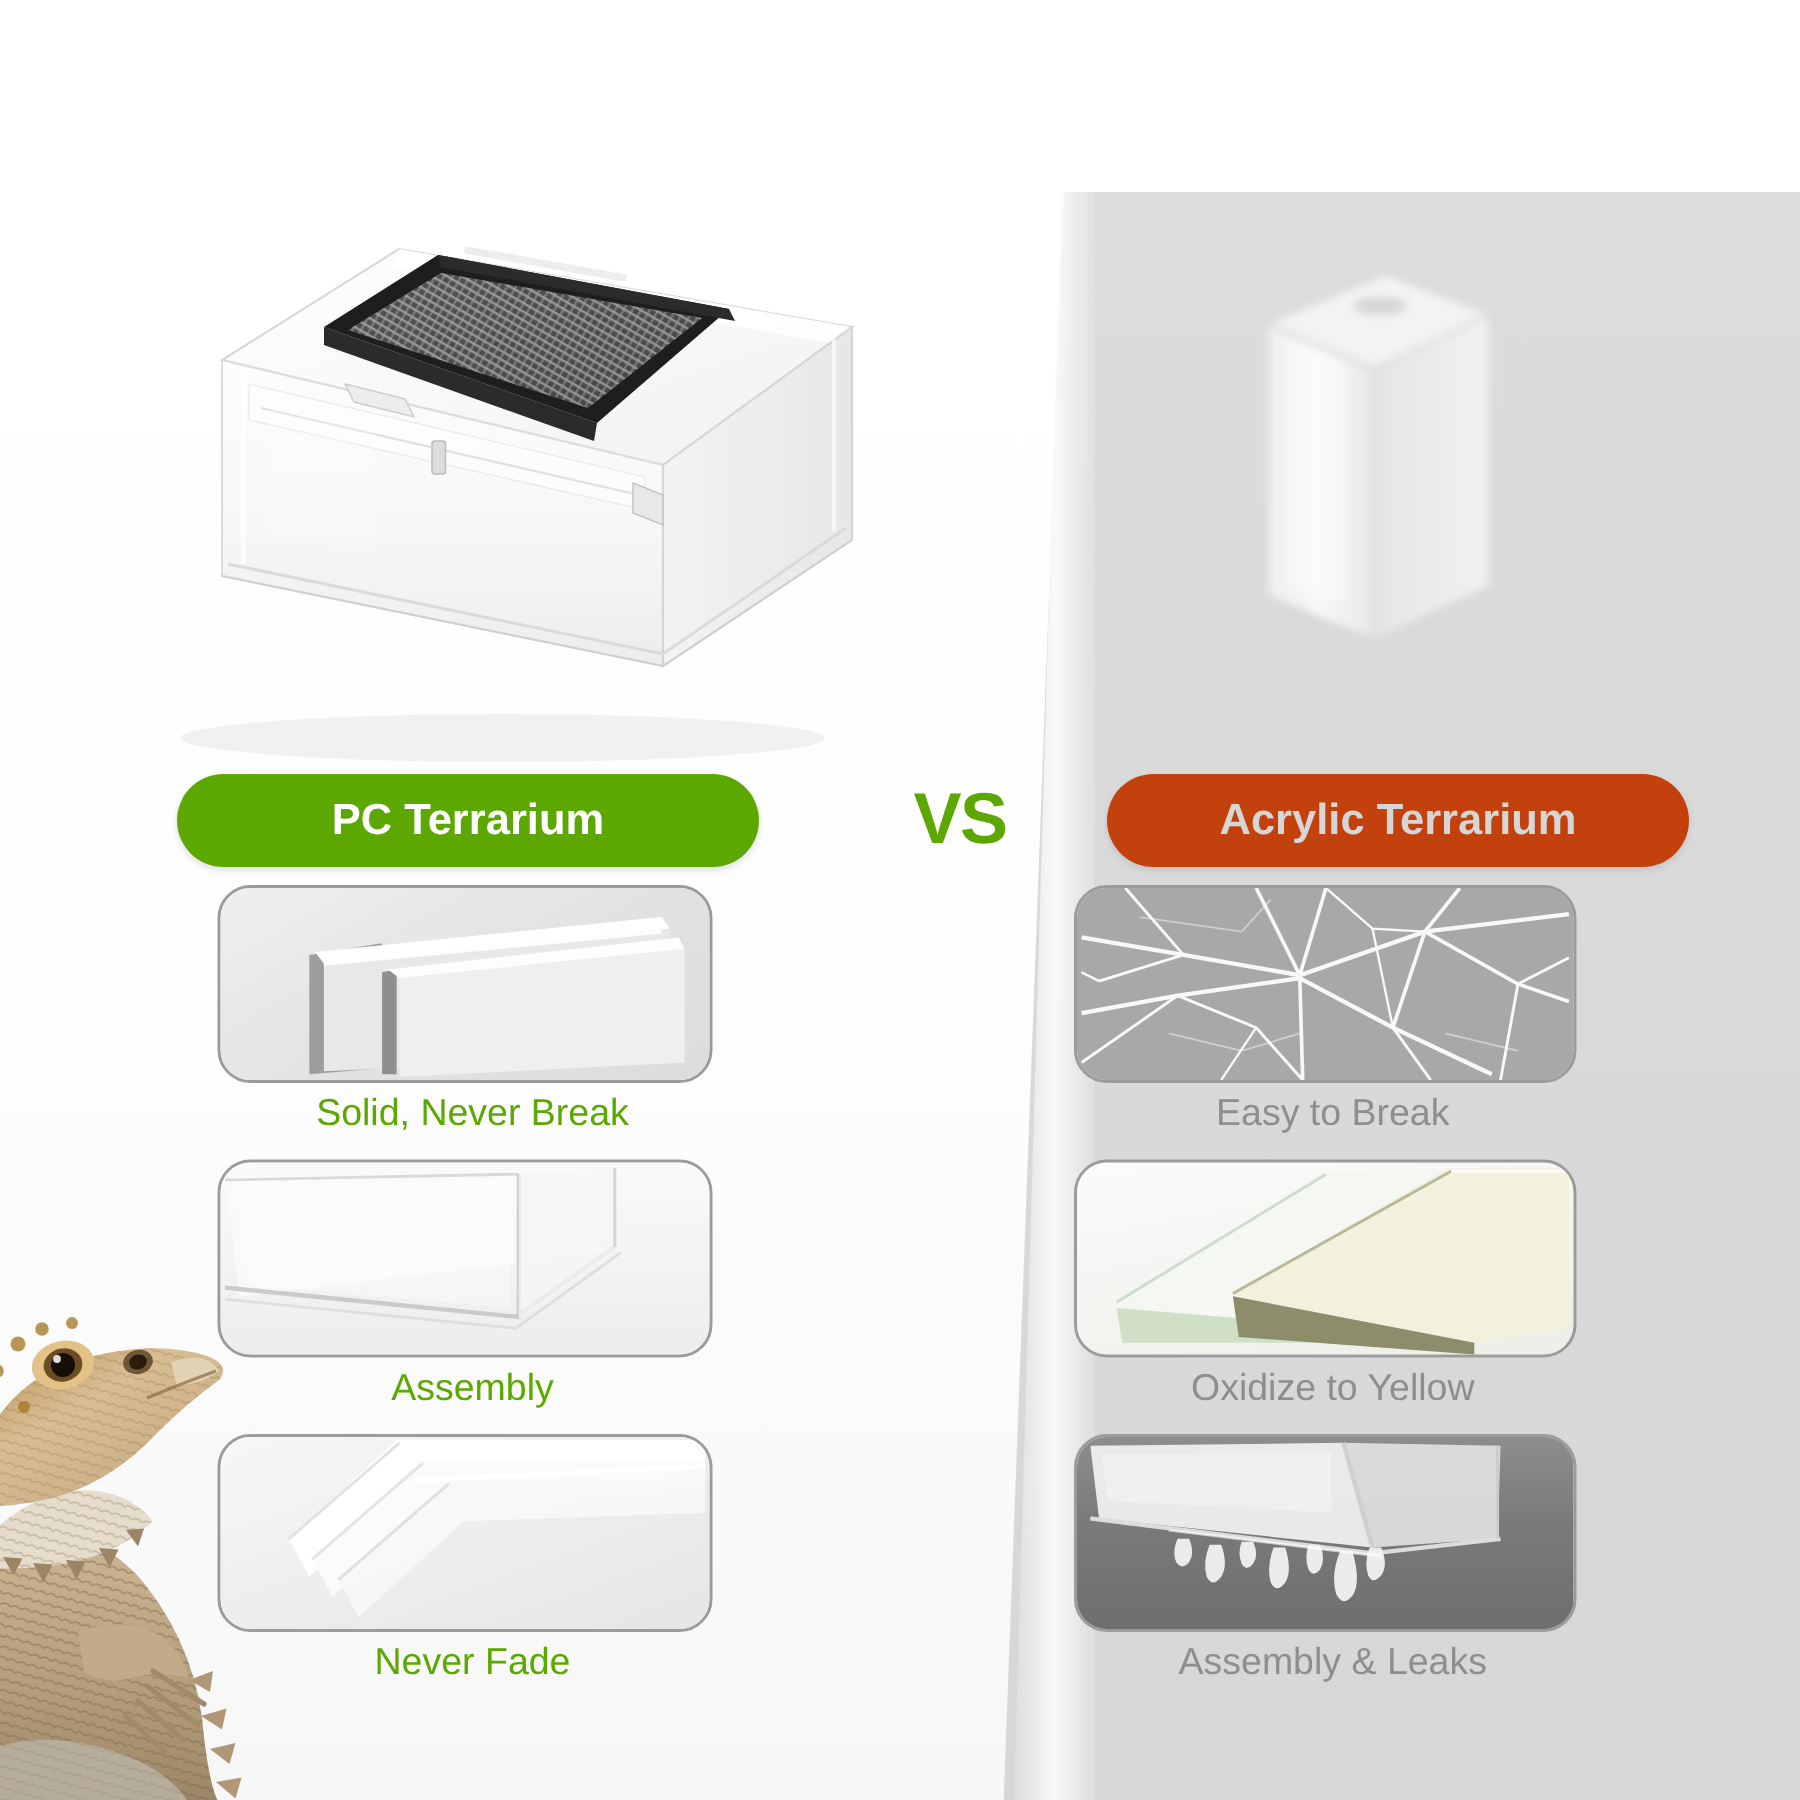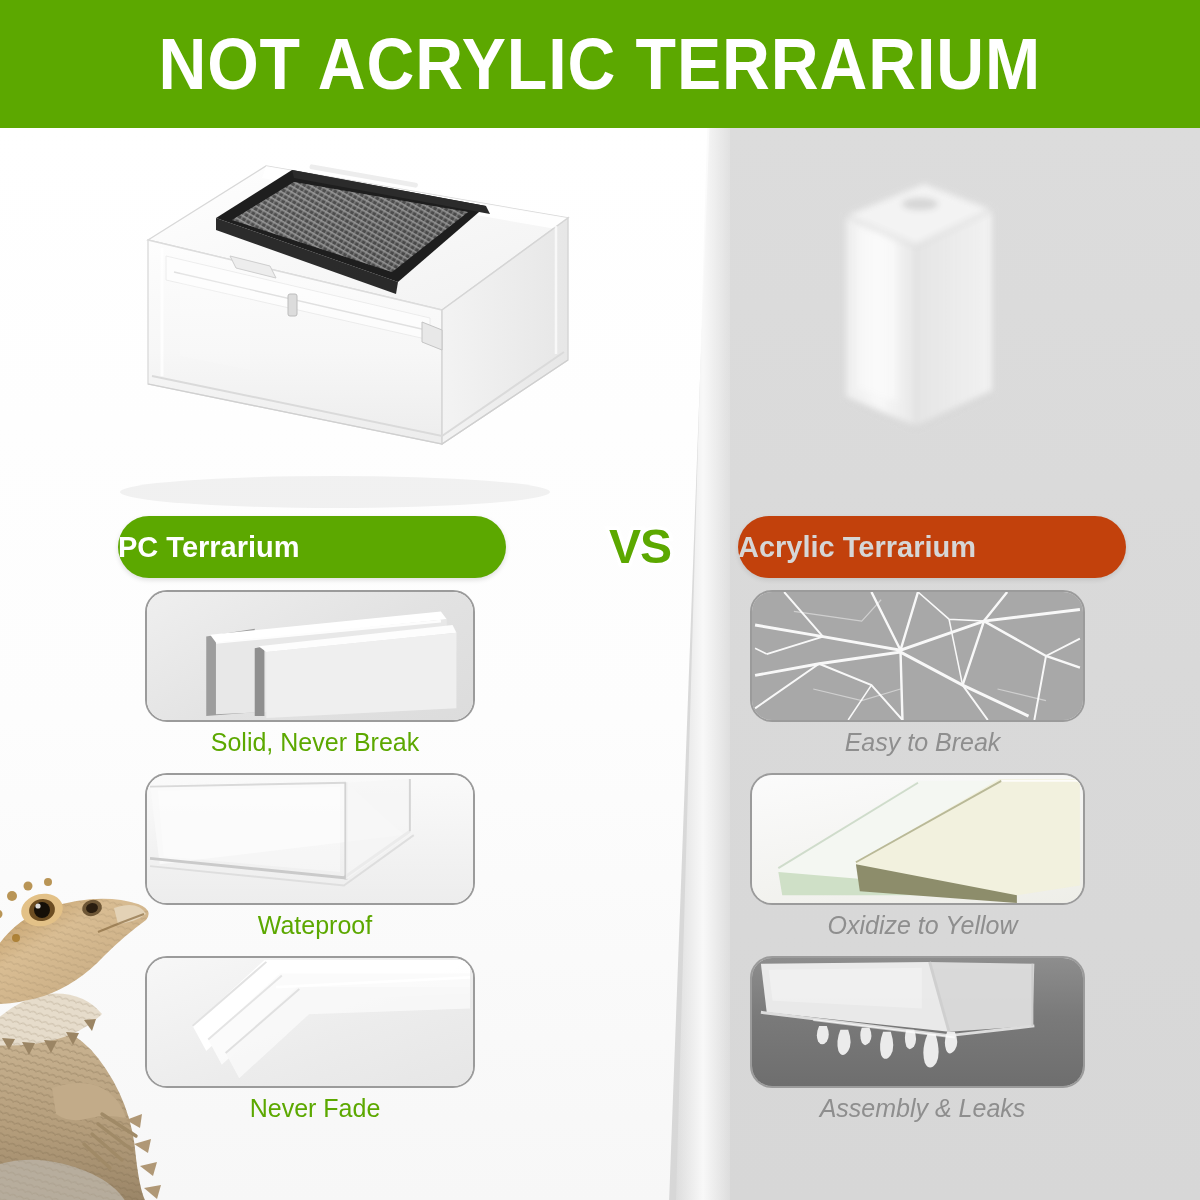--- a/index.html
+++ b/index.html
@@ -53,21 +53,21 @@
   
   .hero-acrylic{
     position:absolute;left:828px;top:42px;width:180px;height:290px;
     filter:blur(3px);opacity:0.96;
   }
 
   
   .badge-row{position:absolute;left:0;top:382px;width:1200px;height:90px;}
   .pill{
     position:absolute;
-    display:flex;align-items:center;justify-content:flex-start;
+    display:flex;align-items:center;justify-content:center;
     border-radius:40px;
     font-size:29px;font-weight:bold;
     line-height:1;
   }
   .pill-pc{
     left:118px;top:6px;width:388px;height:62px;
     background:#5ca800;color:#ffffff;
     box-shadow:0 2px 5px rgba(0,0,0,0.13);
   }
   .pill-acrylic{
@@ -81,21 +81,21 @@
     font-size:48px;font-weight:bold;color:#5ca800;
     -webkit-text-stroke:7px #ffffff;
     paint-order:stroke fill;
     letter-spacing:-1px;
     z-index:5;
   }
 
   
   .col{position:absolute;top:462px;width:380px;}
   .col-left{left:145px;}
-  .col-right{left:750px;font-style:italic;}
+  .col-right{left:716px;}
   .feature{position:relative;margin-bottom:16px;}
   .thumb{
     position:relative;width:330px;height:132px;
     border-radius:22px;overflow:hidden;
     border:2px solid #9b9b9b;
     box-sizing:border-box;
   }
   .col-right .thumb{width:335px;}
   .cap{
     width:340px;text-align:center;
@@ -126,23 +126,20 @@
   .art-yellow{position:absolute;inset:0;background:linear-gradient(170deg,#fbfbfb 0%,#f3f3f0 60%,#eeeee8 100%);}
 
   
   .lizard{position:absolute;left:-14px;top:724px;width:210px;height:350px;z-index:20;}
 </style>
 </head>
 <body>
 
 <div id="page">
 
-  <div class="banner">
-    <div class="banner-title">NOT ACRYLIC TERRARIUM</div>
-  </div>
 
   <div class="stage">
     <div class="panel-left"></div>
     <div class="panel-right"></div>
     <div class="panel-edge"></div>
 
     <div class="hero-pc">
       <svg class="pc-box" viewBox="0 0 520 380" xmlns="http://www.w3.org/2000/svg">
         <defs>
           <linearGradient id="gFront" x1="0" y1="0" x2="0" y2="1">
@@ -264,21 +261,21 @@
             <polygon points="0,10 200,6 262,62 10,92" fill="#fafafa" opacity="0.9"></polygon>
             <polyline points="0,12 202,8" fill="none" stroke="#d9d9d9" stroke-width="2"></polyline>
             <polyline points="202,8 202,108" fill="none" stroke="#cfcfcf" stroke-width="3"></polyline>
             <polyline points="0,86 200,106 268,58" fill="none" stroke="#cacaca" stroke-width="3"></polyline>
             <polyline points="0,94 200,114 272,62" fill="none" stroke="#dedede" stroke-width="2"></polyline>
             <polygon points="202,8 268,4 272,58 202,108" fill="#f6f6f6" opacity="0.75"></polygon>
             <polyline points="268,4 268,58" fill="none" stroke="#d4d4d4" stroke-width="2"></polyline>
             <polygon points="8,16 196,12 196,100 14,84" fill="#ffffff" opacity="0.35"></polygon>
           </svg>
         </div>
-        <div class="cap cap-green">Wateproof</div>
+        <div class="cap cap-green">Assembly</div>
       </div>
 
       <div class="feature">
         <div class="thumb">
           <div class="art-clear"></div>
           <svg viewBox="0 0 330 132" xmlns="http://www.w3.org/2000/svg" style="position:absolute;inset:0;width:100%;height:100%;">
             <polygon points="44,70 118,2 330,2 330,20 130,30 58,96" fill="#ffffff" opacity="0.95"></polygon>
             <polyline points="44,70 120,4" fill="none" stroke="#e2e2e2" stroke-width="2"></polyline>
             <polygon points="60,84 134,16 330,16 330,36 146,44 74,110" fill="#fbfbfb" opacity="0.95"></polygon>
             <polyline points="60,84 136,18" fill="none" stroke="#e4e4e4" stroke-width="2"></polyline>

